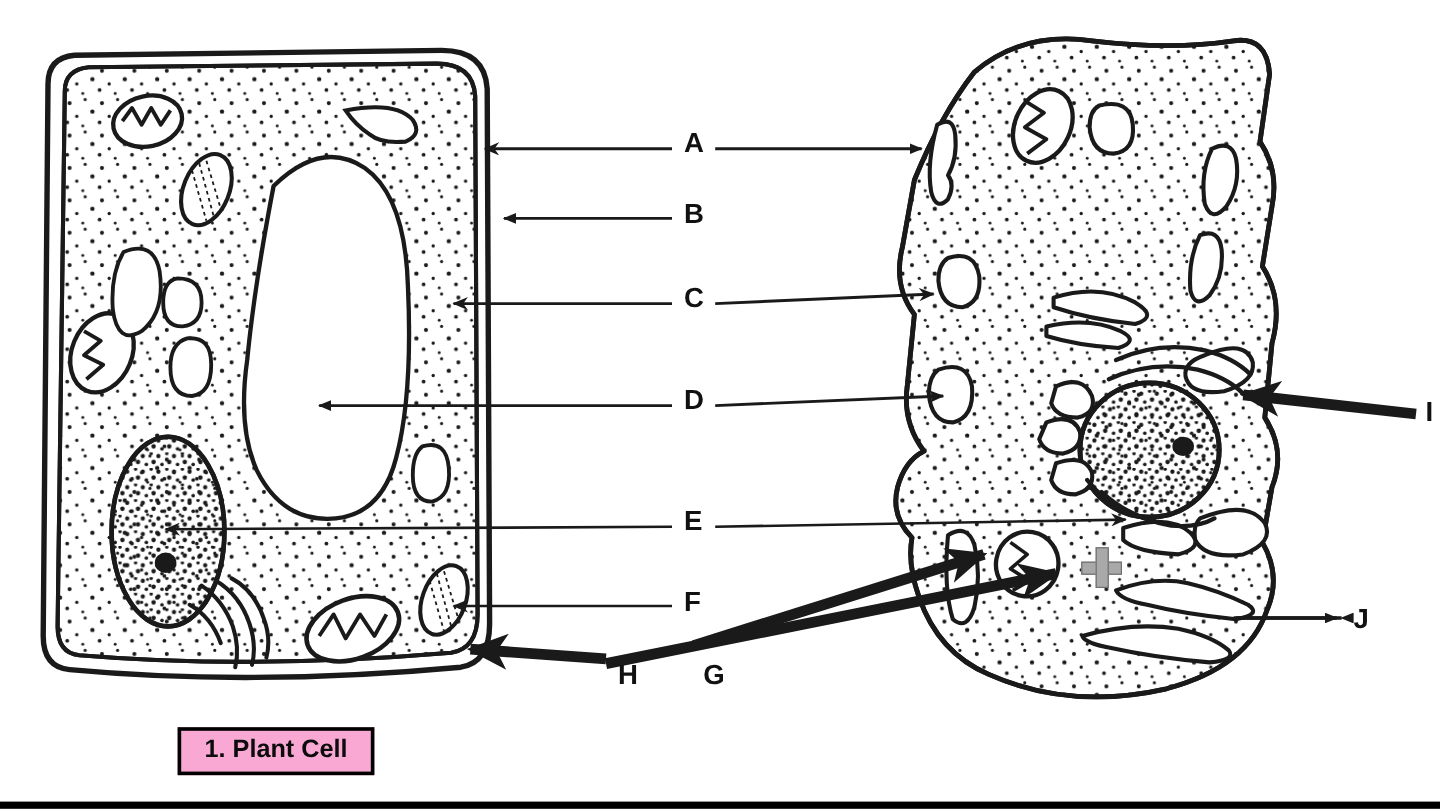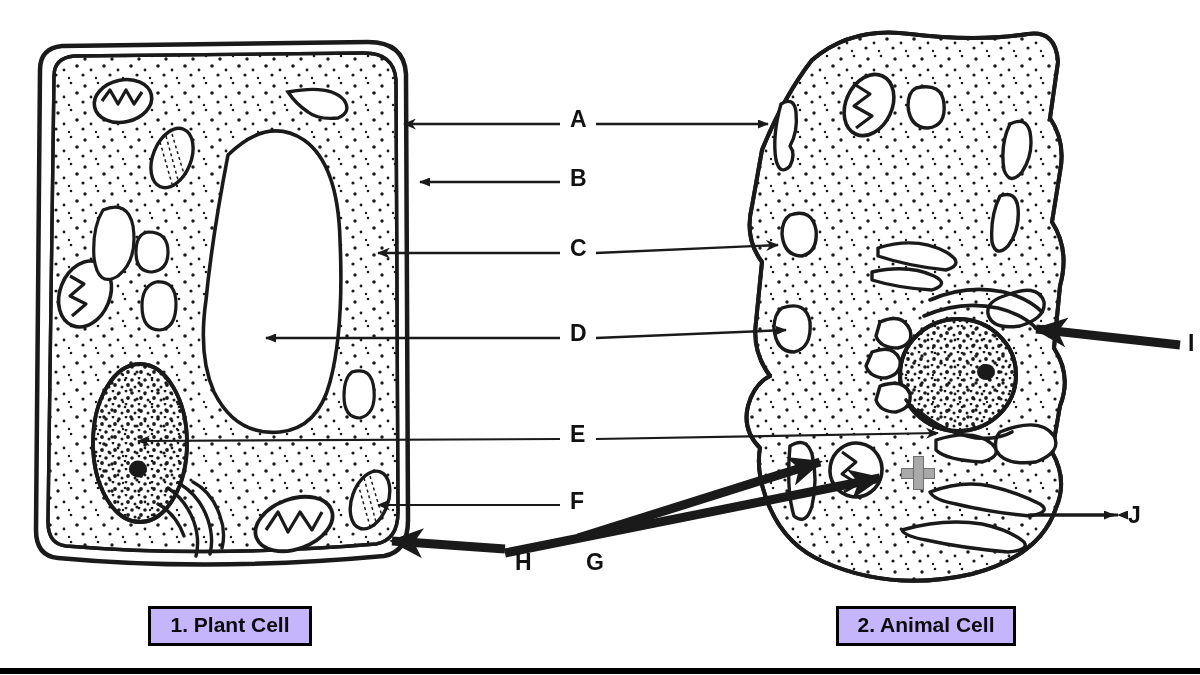--- a/index.html
+++ b/index.html
@@ -30,21 +30,21 @@
     font-weight: bold;
     font-size: 23px;
     color: #111111;
     line-height: 1;
     letter-spacing: 0.5px;
     user-select: none;
   }
   .caption-box {
     position: absolute;
     border: 3px solid #000000;
-    background: #c4b5fd;
+    background: #f9a8d4;
     font-family: "Liberation Sans", sans-serif;
     font-weight: bold;
     font-size: 21px;
     color: #0c0c0c;
     display: flex;
     align-items: center;
     justify-content: center;
     padding: 5px 14px 7px 14px;
     box-sizing: border-box;
     white-space: nowrap;
@@ -277,16 +277,15 @@
   <div class="lbl" style="left:515px; top:551px;">H</div>
   <div class="lbl" style="left:1188px; top:332px;">I</div>
   <div class="lbl" style="left:1128px; top:504px;">J</div>
 
   <div class="cursor-plus" style="left:901px; top:456px;">
     <div class="bar h"></div>
     <div class="bar v"></div>
   </div>
 
   <div class="caption-box" style="left:148px; top:606px; width:164px; height:40px;">1. Plant Cell</div>
-  <div class="caption-box" style="left:836px; top:606px; width:180px; height:40px;">2. Animal Cell</div>
 
   <div class="bottom-rule"></div>
 </div>
 
 </body></html>

